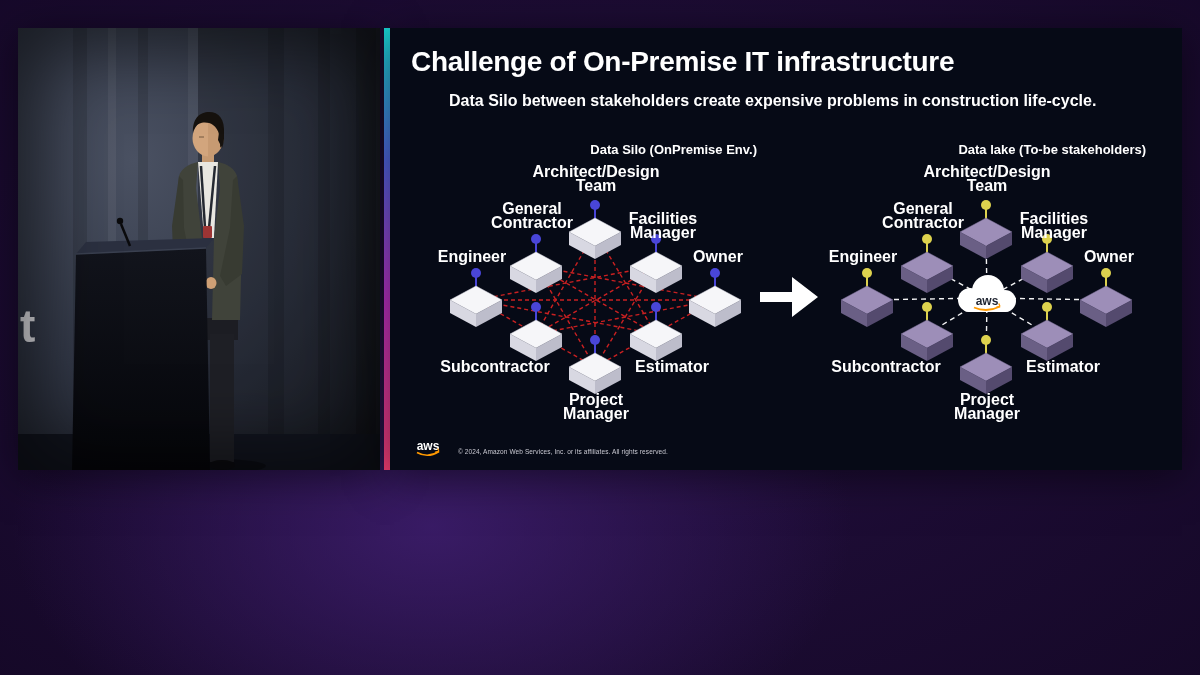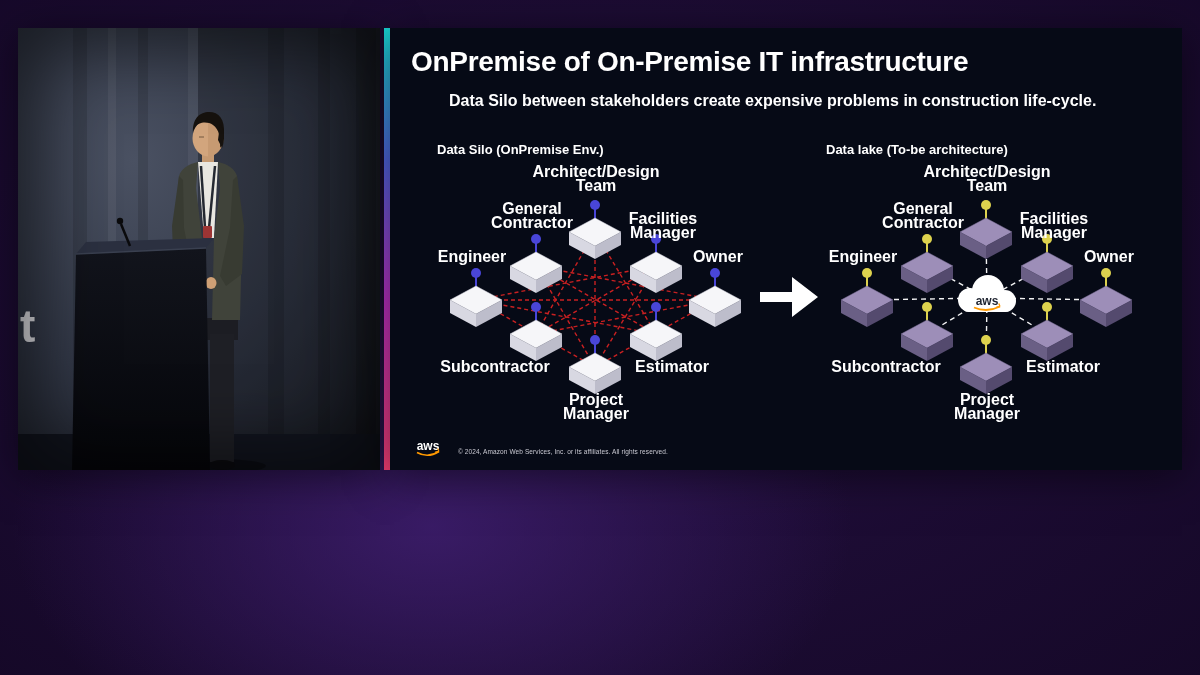--- a/index.html
+++ b/index.html
@@ -16,21 +16,21 @@
   .video{position:absolute;left:18px;top:28px;width:362px;height:442px;background:#262b38;overflow:hidden;}
   .video::after{content:"";position:absolute;inset:0;box-shadow:inset 0 0 70px 22px rgba(0,0,0,.52);pointer-events:none;}
   .video svg{position:absolute;inset:0;}
   
   .stripe{position:absolute;left:384px;top:28px;width:6px;height:442px;
     background:linear-gradient(180deg,#17d3d3 0%,#4f62dd 30%,#b82fc0 62%,#ef3d6f 100%);}
   
   .slide{position:absolute;left:390px;top:28px;width:792px;height:442px;background:#060a16;overflow:hidden;}
   .slide-title{position:absolute;left:21px;top:17px;width:760px;color:#fff;font-size:28px;font-weight:bold;line-height:34px;letter-spacing:-.3px;}
   .slide-sub{position:absolute;left:21px;top:63px;width:760px;color:#fff;font-size:16px;font-weight:bold;line-height:20px;margin-left:38px;}
-  .diag-title{position:absolute;top:114px;width:320px;margin-left:-160px;text-align:left;color:#fff;font-size:13px;font-weight:bold;}
+  .diag-title{position:absolute;top:114px;width:320px;margin-left:-160px;text-align:right;color:#fff;font-size:13px;font-weight:bold;}
   .diagram{position:absolute;top:132px;width:340px;height:290px;}
   .diagram svg{position:absolute;left:0;top:0;}
   .lbl{position:absolute;transform:translateX(-50%);text-align:center;color:#fff;font-size:16px;font-weight:bold;line-height:13.5px;}
   .n-arch{left:166px;top:5px;width:130px;}
   .n-gc{left:102px;top:42px;width:90px;}
   .n-fm{left:233px;top:52px;width:90px;}
   .n-eng{left:42px;top:90px;width:120px;}
   .n-own{left:288px;top:90px;width:120px;}
   .n-sub{left:65px;top:200px;width:150px;}
   .n-est{left:242px;top:200px;width:150px;}
@@ -128,25 +128,25 @@
       <g>
         <line x1="112" y1="218" x2="103" y2="196" stroke="#0a0a0c" stroke-width="2.5"></line>
         <circle cx="102" cy="193" r="3.2" fill="#0a0a0c"></circle>
       </g>
     </svg>
   </div>
 
   <div class="stripe"></div>
 
   <div class="slide panel">
-    <div class="slide-title">OnPremise of On-Premise IT infrastructure</div>
+    <div class="slide-title">Challenge of On-Premise IT infrastructure</div>
     <div class="slide-sub">Data Silo between stakeholders create expensive problems in construction life-cycle.</div>
 
     <div class="diag-title" style="left:207px">Data Silo (OnPremise Env.)</div>
-    <div class="diag-title" style="left:596px">Data lake (To-be architecture)</div>
+    <div class="diag-title" style="left:596px">Data lake (To-be stakeholders)</div>
 
     <div class="diagram" style="left:40px">
       <svg viewBox="0 0 340 290" width="340" height="290">
         <g stroke="#d42222" stroke-width="1.4" stroke-dasharray="4 3" opacity="0.95">
           <line x1="165" y1="72" x2="106" y2="174"></line>
           <line x1="165" y1="72" x2="226" y2="174"></line>
           <line x1="165" y1="72" x2="165" y2="207"></line>
           <line x1="106" y1="106" x2="285" y2="140"></line>
           <line x1="106" y1="106" x2="226" y2="174"></line>
           <line x1="106" y1="106" x2="165" y2="207"></line>

